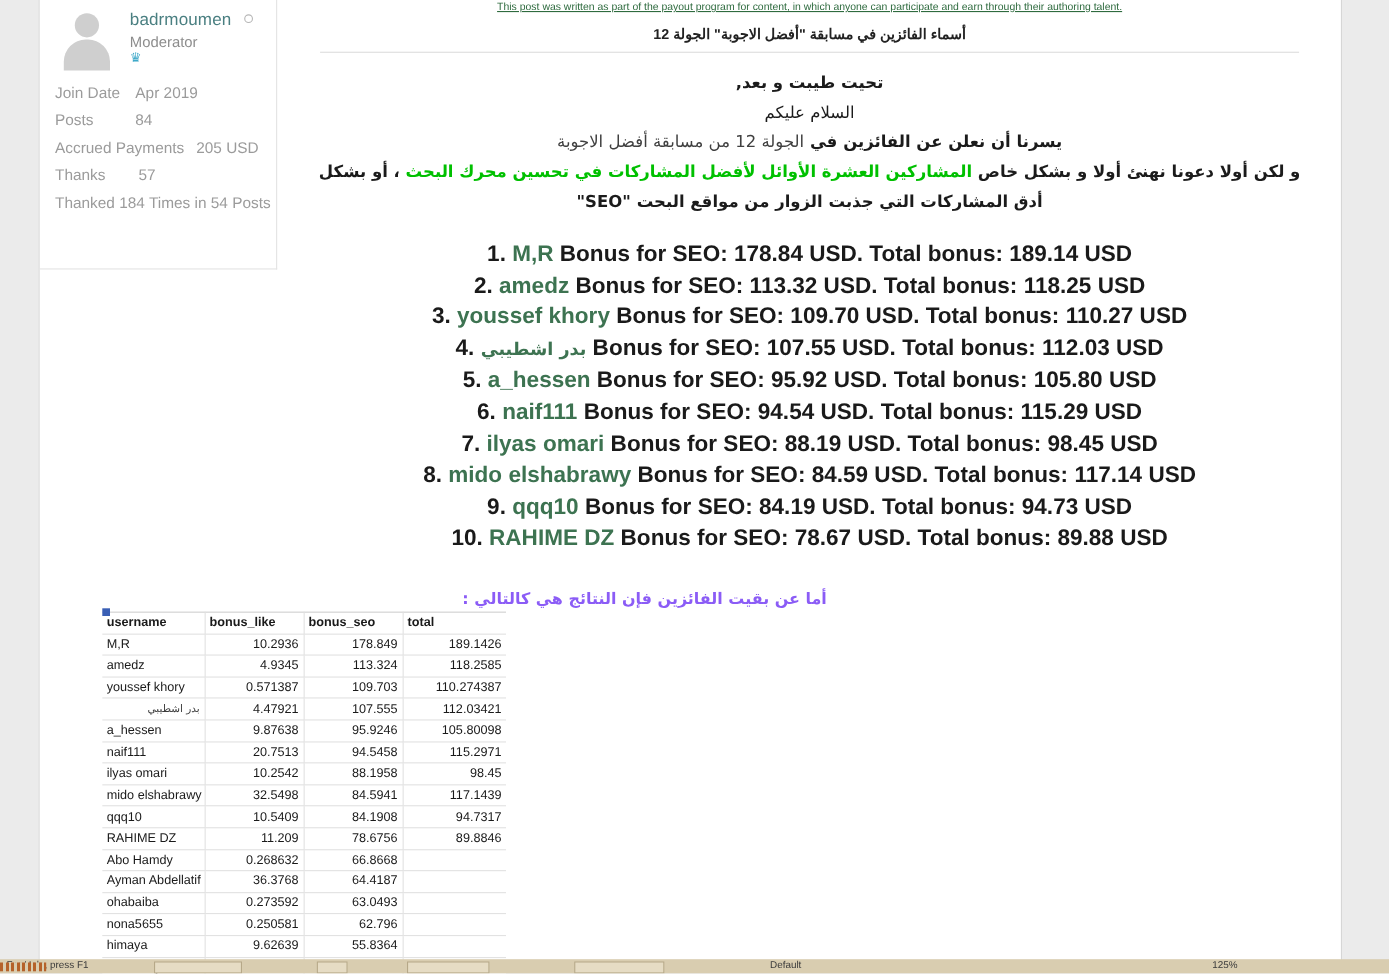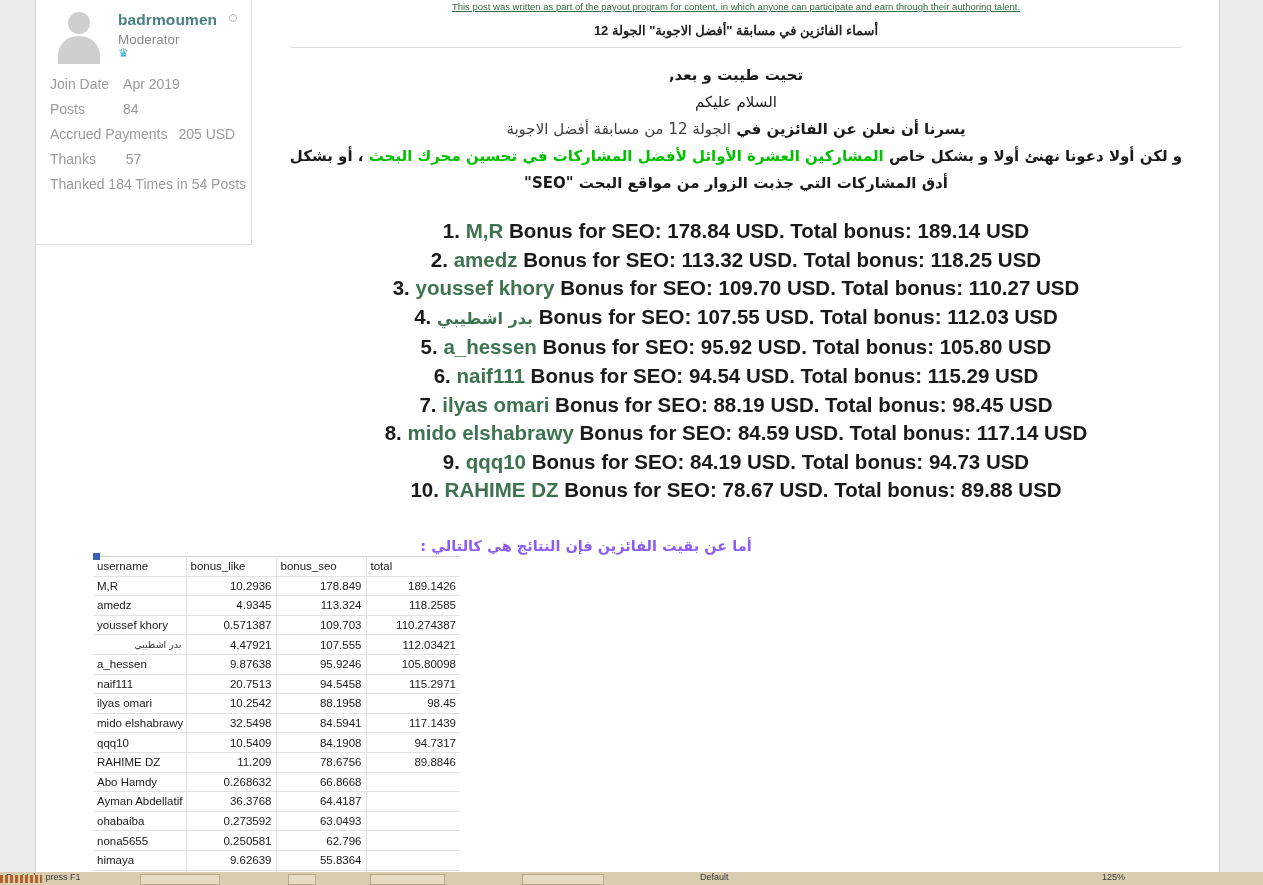--- a/index.html
+++ b/index.html
@@ -38,21 +38,21 @@
   .avatar .head {
     position: absolute; left: 18px; top: 6px; width: 22px; height: 22px;
     border-radius: 50%; background: #cfcfcf;
   }
   .avatar .body {
     position: absolute; left: 8px; top: 30px; width: 42px; height: 30px;
     border-radius: 20px 20px 0 0; background: #cfcfcf;
   }
   .user-meta { padding-top: 4px; }
   .uname {
-    font-size: 15.5px; color: #4a7f81; font-weight: 700;
+    font-size: 15.5px; color: #4a7f81; font-weight: 400;
     letter-spacing: 0.1px; display: inline-block; vertical-align: middle;
   }
   .onlinedot {
     display: inline-block; width: 6px; height: 6px; border-radius: 50%;
     border: 1px solid #b6b6b6; background: #fff; margin-left: 7px;
     vertical-align: middle; position: relative; top: -2px;
   }
   .urole { font-size: 13.5px; color: #8d8d8d; margin-top: 3px; }
   .crown { color: #3fa9c9; font-size: 12px; line-height: 10px; margin-top: 1px; }
 
@@ -118,21 +118,21 @@
   .sheet table { border-collapse: collapse; width: 367px; table-layout: fixed; }
   .sheet col.c0 { width: 93px; }
   .sheet col.c1 { width: 90px; }
   .sheet col.c2 { width: 90px; }
   .sheet col.c3 { width: 94px; }
   .sheet th, .sheet td {
     font-size: 11.5px; color: #1a1a1a; height: 18.6px;
     padding: 0 4px; border-bottom: 1px solid #e2e2e2;
     border-right: 1px solid #e2e2e2; overflow: hidden; white-space: nowrap;
   }
-  .sheet th { font-weight: normal; text-align: left; border-top: 1px solid #cfcfcf; margin-left: 36px; }
+  .sheet th { font-weight: bold; text-align: left; border-top: 1px solid #cfcfcf; margin-left: 36px; }
   .sheet td.num { text-align: right; }
   .sheet td.name { text-align: left; }
   .sheet td.name.ar { text-align: right; direction: rtl; font-family: "DejaVu Sans", sans-serif; font-size: 9.5px; color: #3a3a3a; }
   .sheet tr td:last-child, .sheet tr th:last-child { border-right: none; }
 
   
   .excelbar {
     position: absolute; left: 0; bottom: 0; width: 1263px; height: 13px;
     background: #d9cdb0; overflow: hidden;
   }

